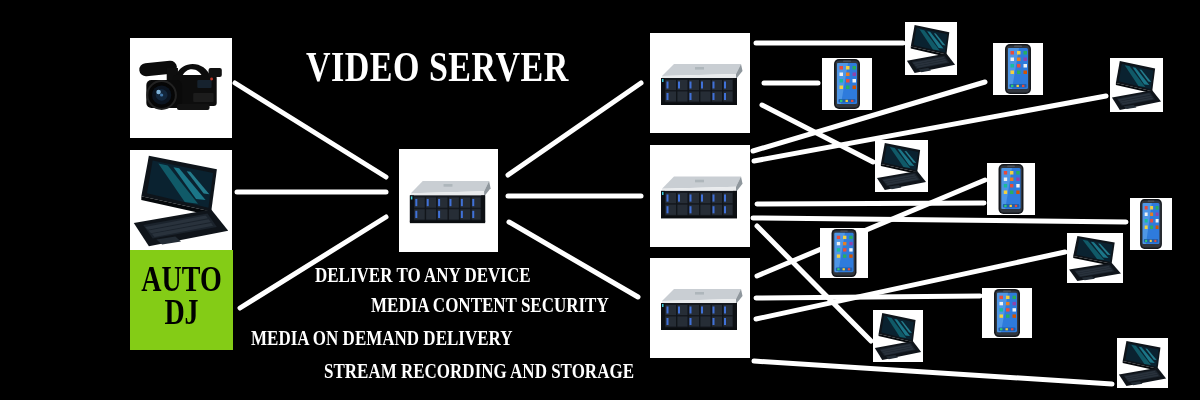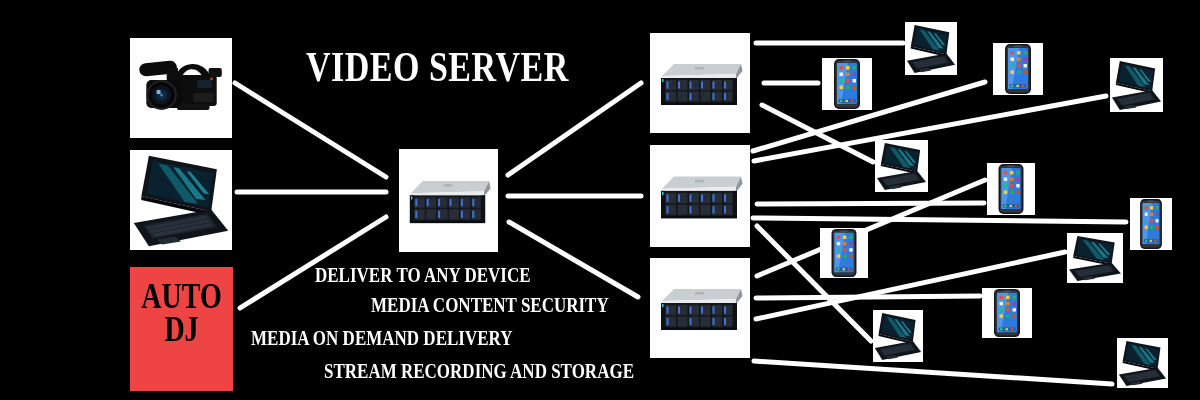--- a/index.html
+++ b/index.html
@@ -73,21 +73,21 @@
     <polygon points="30,11 32,11.3 42,23 39,22.6" fill="#35b7c9" opacity="0.6"></polygon>
     <polygon points="6,24 43,32 43,34 6,26" fill="#05080b"></polygon>
     <polygon points="2,38 43,31 52,42 10,50" fill="#0f141a"></polygon>
     <polygon points="7,39 41,33 46,40 12,46" fill="#1b232c"></polygon>
     <polygon points="8,40 40,34 41.2,35.5 9.5,41.5" fill="#2b3540" opacity="0.85"></polygon>
     <polygon points="9.8,41.8 41.6,36 42.8,37.5 11.2,43.3" fill="#2b3540" opacity="0.85"></polygon>
     <polygon points="11.6,43.6 43,38 44,39.4 13,45.2" fill="#2b3540" opacity="0.85"></polygon>
     <polygon points="14,46.5 24,45 27,47.6 17,49.2" fill="#232c35"></polygon>
   </svg>
 </div>
-      <div class="box" style="left: 130px; top: 267px; width: 103px; height: 124px; background: #ef4444;">
+      <div class="box" style="left: 130px; top: 250px; width: 103px; height: 100px; background: #84cc16;">
         <div class="autodj-text" style="color: rgb(0, 0, 0);">
           <div>AUTO</div>
           <div>DJ</div>
         </div>
       </div>
       <div class="box" style="left: 399px; top: 149px; width: 99px; height: 103px; background: rgb(255, 255, 255);">
   <svg viewBox="0 0 100 100" width="100%" height="100%" preserveAspectRatio="none">
     <polygon points="12,43 24,31 91,31 86,41" fill="#c9ced3"></polygon>
     <polygon points="12,43 86,41 86,45 12,46.5" fill="#e9ebed"></polygon>
     <polygon points="86,41 91,31 92.5,38 86,46" fill="#8f979d"></polygon>

